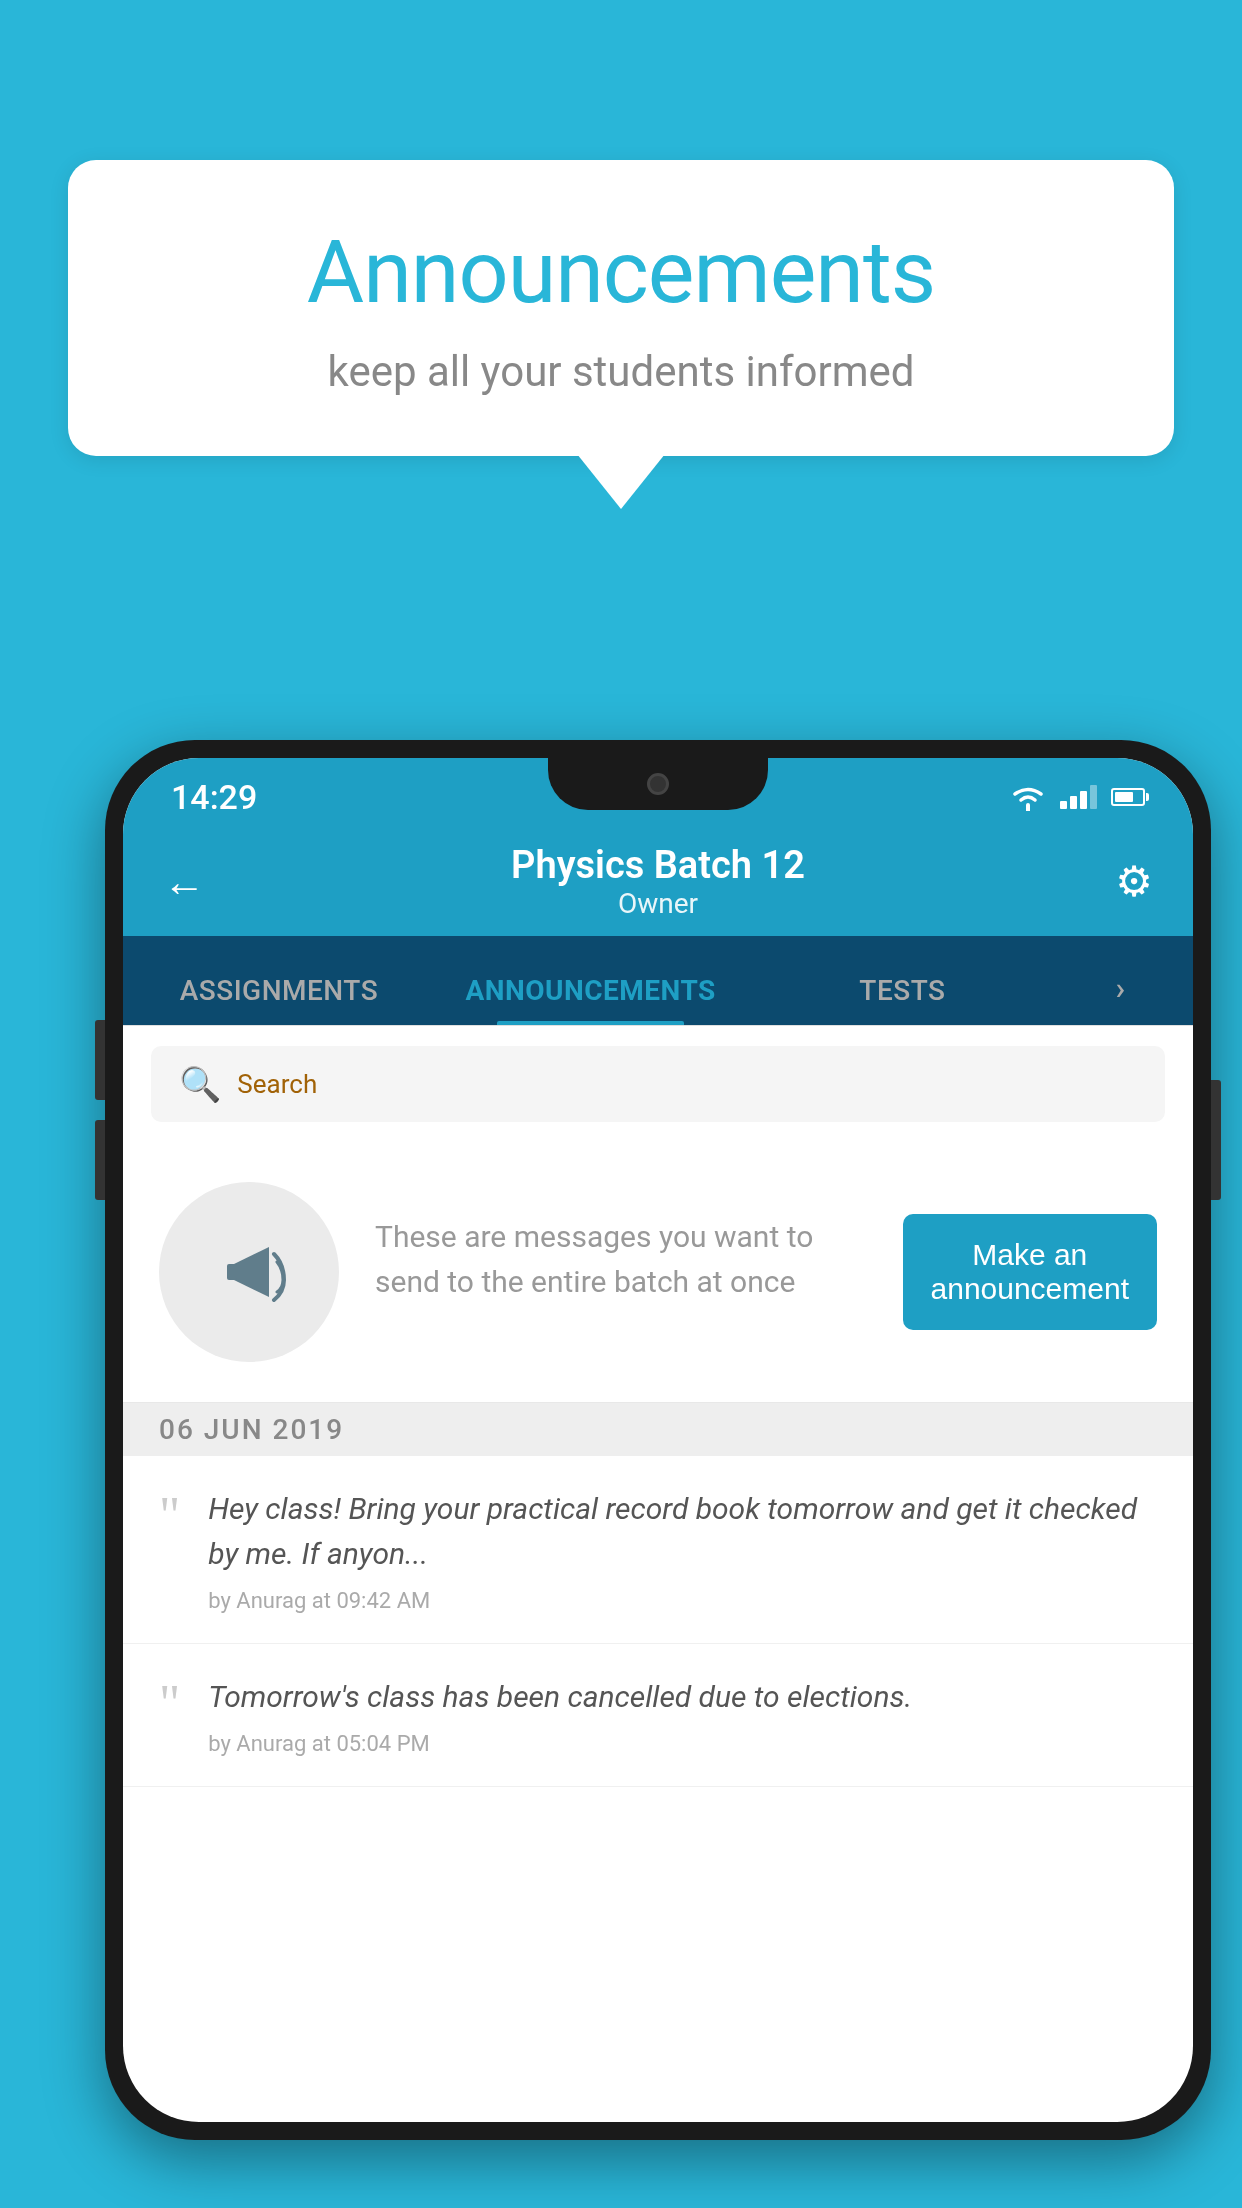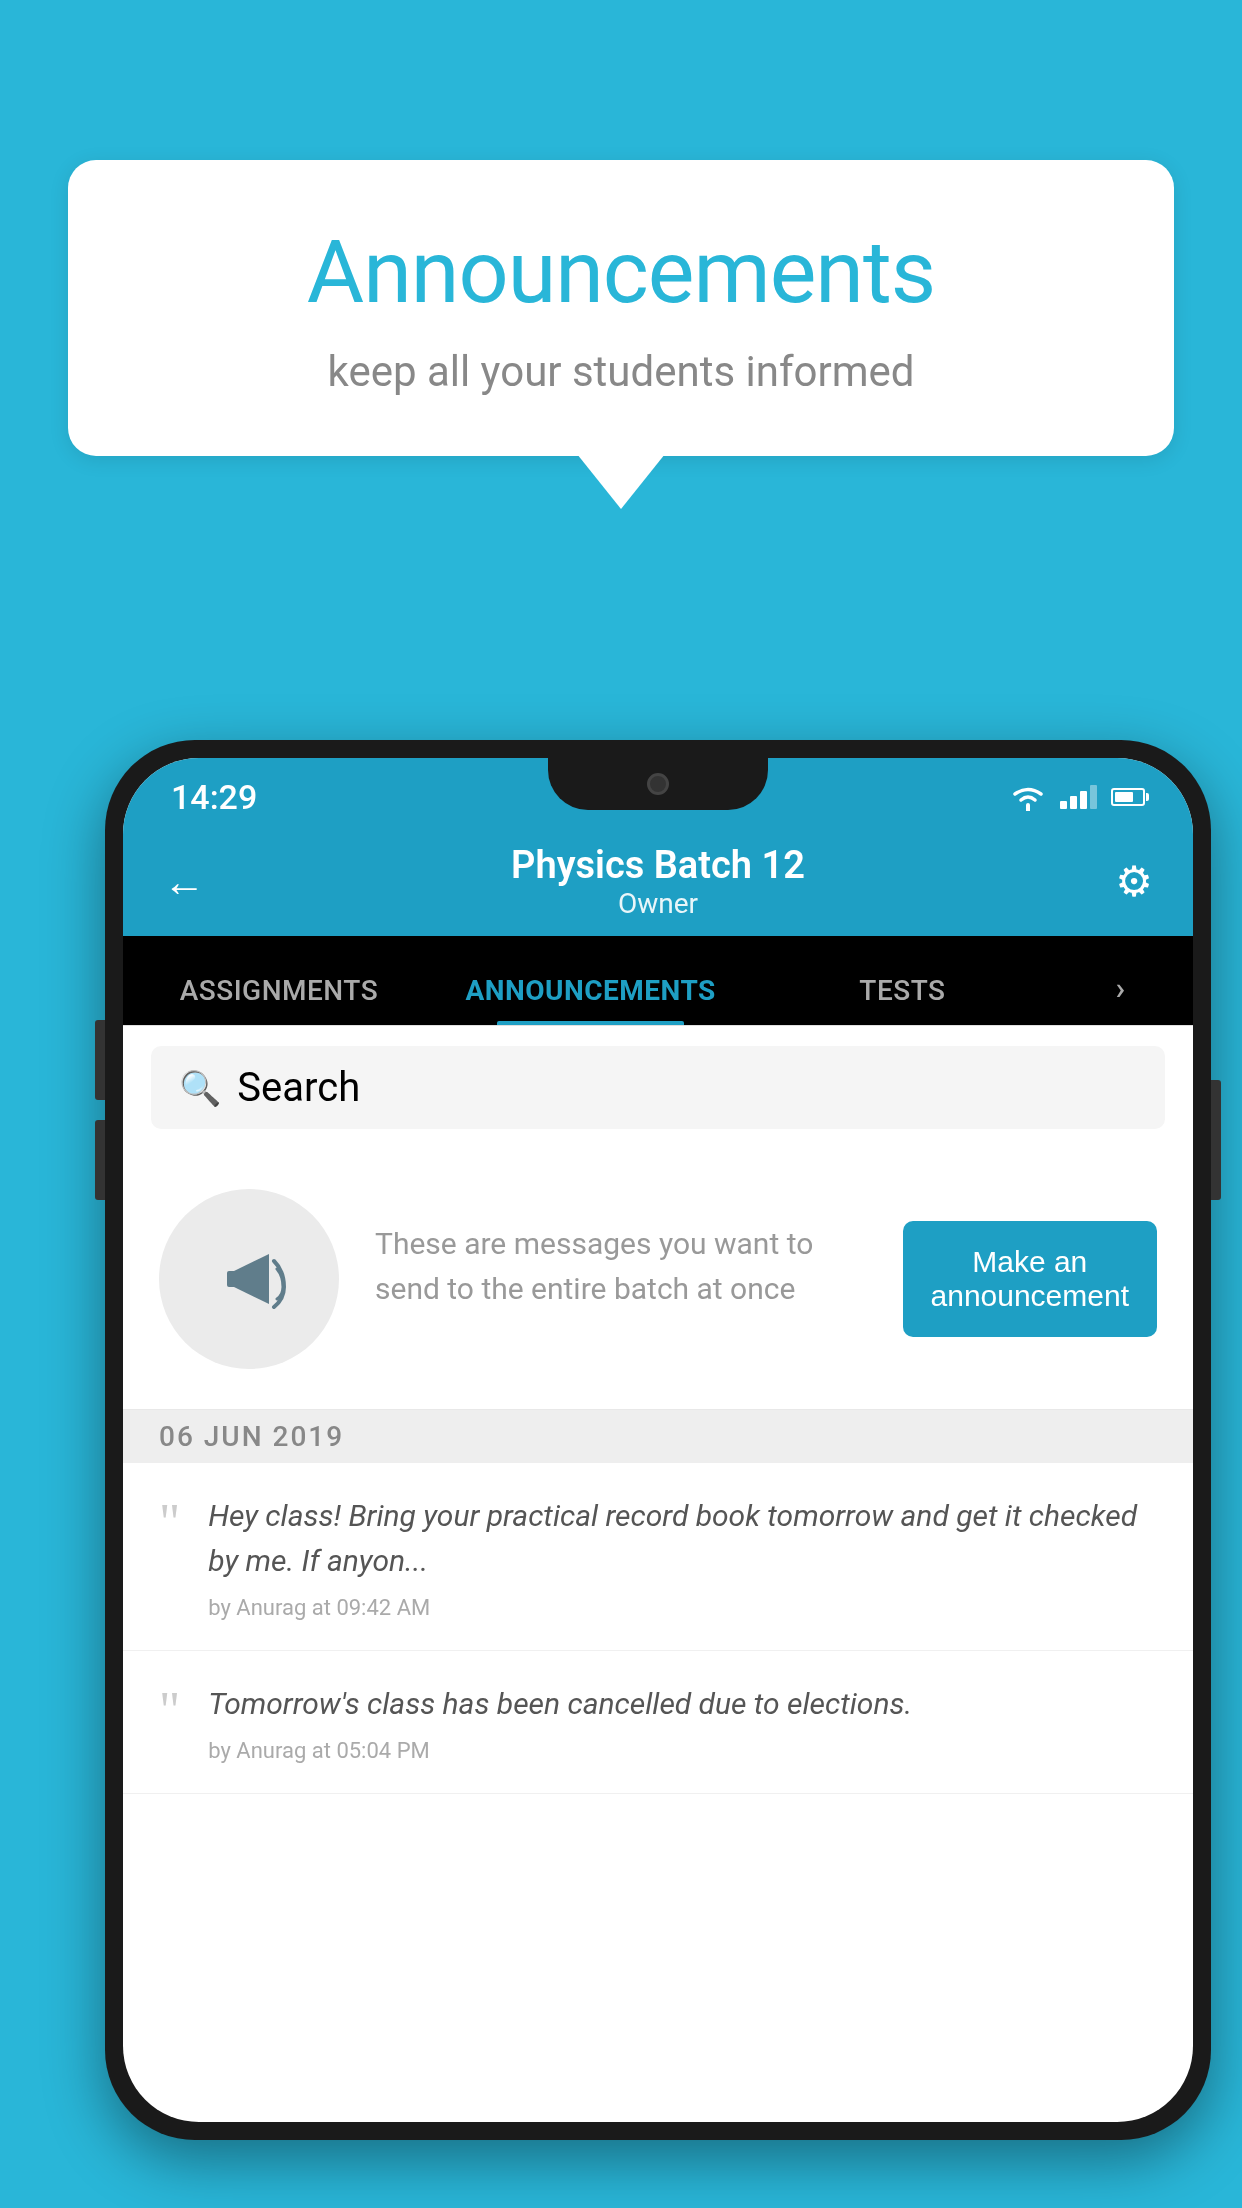--- a/index.html
+++ b/index.html
@@ -213,21 +213,21 @@
     .gear-icon {
       color: white;
       font-size: 42px;
       cursor: pointer;
       position: absolute;
       right: 40px;
     }
 
     
     .tabs-bar {
-      background: #000000;
+      background: #0c4a6e;
       display: flex;
       border-bottom: 1px solid #e0e0e0;
       height: 90px;
       align-items: flex-end;
     }
 
     .tab-item {
       flex: 1;
       text-align: center;
       padding-bottom: 18px;
@@ -275,22 +275,22 @@
       padding: 18px 28px;
       gap: 16px;
     }
 
     .search-icon-wrap {
       color: #999;
       font-size: 34px;
     }
 
     .search-placeholder {
-      color: #000000;
-      font-size: 40px;
+      color: #a16207;
+      font-size: 26px;
     }
 
     
     .announcement-prompt {
       background: white;
       padding: 40px 36px;
       display: flex;
       align-items: center;
       gap: 36px;
       border-bottom: 1px solid #e8e8e8;

